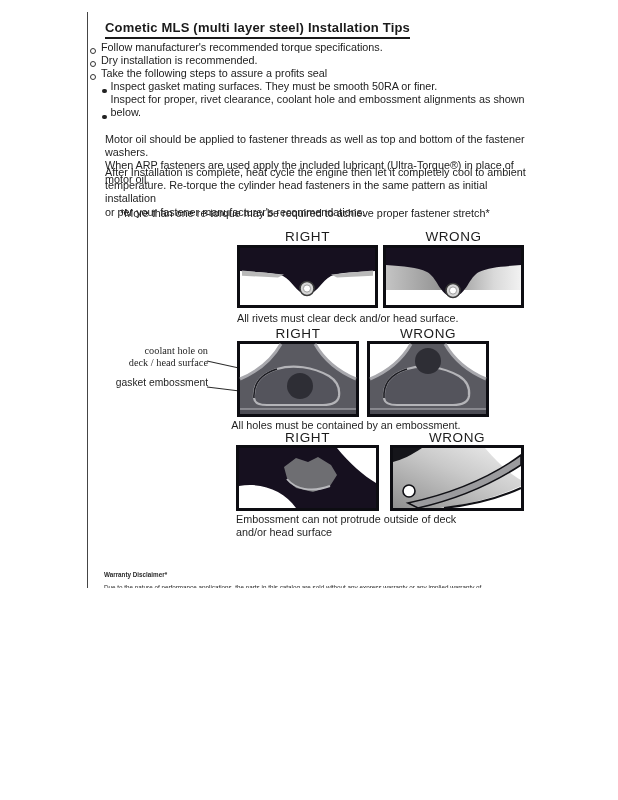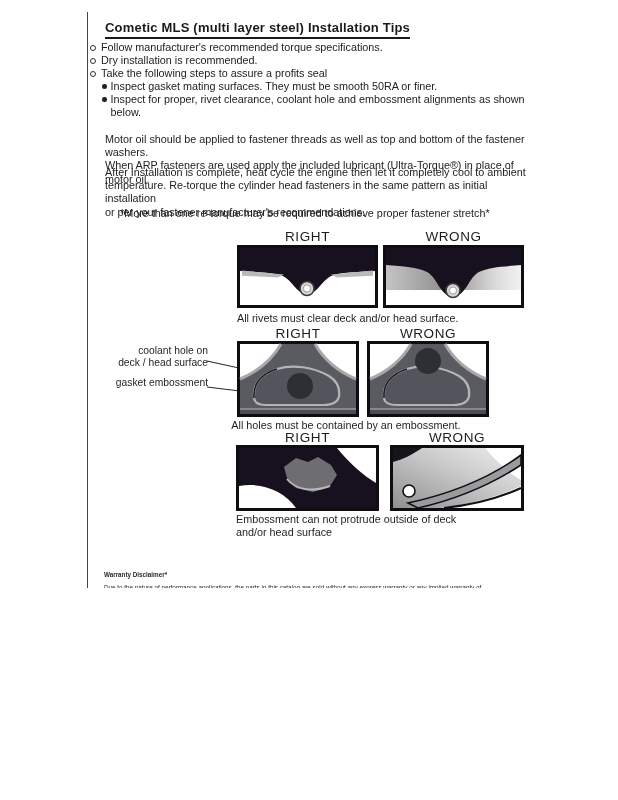--- a/index.html
+++ b/index.html
@@ -6,21 +6,21 @@
   .page{
     position:relative;width:618px;height:588px;background:#ffffff;overflow:hidden;
     font-family:"Liberation Sans", sans-serif;color:#222;
   }
   .edge-rule{position:absolute;left:87px;top:12px;width:1px;height:778px;background:#454545;}
   .title{
     position:absolute;left:105px;top:20px;font-size:13px;font-weight:700;color:#1a1a1a;
     border-bottom:2px solid #1a1a1a;padding-bottom:2px;letter-spacing:0.2px;
   }
   .tips{position:absolute;left:90px;top:41px;width:440px;font-size:10.8px;line-height:13px;}
-  .li{display:flex;align-items:flex-start;}
+  .li{display:flex;align-items:flex-end;}
   .li.sub{margin-left:12px;}
   .odot{flex:0 0 auto;width:4px;height:4px;border:1px solid #333;border-radius:50%;margin:4px 5px 0 0;}
   .fdot{flex:0 0 auto;width:4.5px;height:4.5px;background:#222;border-radius:50%;margin:4px 4px 0 0;}
   .diesel-heading{position:absolute;left:105px;top:115px;font-size:12.5px;font-weight:700;color:#1a1a1a;}
   .para{position:absolute;left:105px;width:425px;font-size:10.8px;line-height:13.2px;color:#222;}
   .dg-label{position:absolute;font-size:13.5px;letter-spacing:0.6px;color:#1c1c1c;text-align:center;}
   .dg{position:absolute;}
   .dg-caption{position:absolute;font-size:10.8px;color:#1f1f1f;line-height:12.5px;}
   .callout{position:absolute;font-size:10.3px;line-height:11.5px;text-align:right;color:#1f1f1f;}
   .fp{position:absolute;left:104px;top:571px;width:414px;font-size:6.3px;line-height:7.2px;color:#2a2a2a;}
@@ -101,21 +101,21 @@
     <path d="M3,3 H138 V20 C120,21.5 106,22 96,27 C86,32 84,49 70,53 C56,49 54,32 44,27 C34,22 21,21.5 3,20 Z" fill="#16101f"></path>
     <circle cx="70" cy="45.5" r="7" fill="#d6d6d6" stroke="#3a3a3a" stroke-width="1.6"></circle>
     <circle cx="70" cy="45.5" r="3.6" fill="#ffffff" stroke="#8a8a8a" stroke-width="0.8"></circle>
   </svg>
 
   <div class="dg-caption" style="left:237px;top:312px;">All rivets must clear deck and/or head surface.</div>
 
   <div class="dg-label" style="left:237px;top:326px;width:122px;">RIGHT</div>
   <div class="dg-label" style="left:367px;top:326px;width:122px;">WRONG</div>
 
-  <div class="callout" style="left:88px;top:345px;width:120px;">
+  <div class="callout" style="left:88px;top:345px;width:120px;font-family:Liberation Serif, serif;">
     <div>coolant hole on</div>
     <div>deck / head surface</div>
   </div>
   <div class="callout" style="left:88px;top:377px;width:120px;">gasket embossment</div>
 
   <svg class="dg" style="left:204px;top:348px;" width="120" height="50" viewBox="0 0 120 50">
     <line x1="3" y1="13" x2="94" y2="33" stroke="#2a2a2a" stroke-width="1.1"></line>
     <line x1="3" y1="39" x2="60" y2="46" stroke="#2a2a2a" stroke-width="1.1"></line>
   </svg>
 

